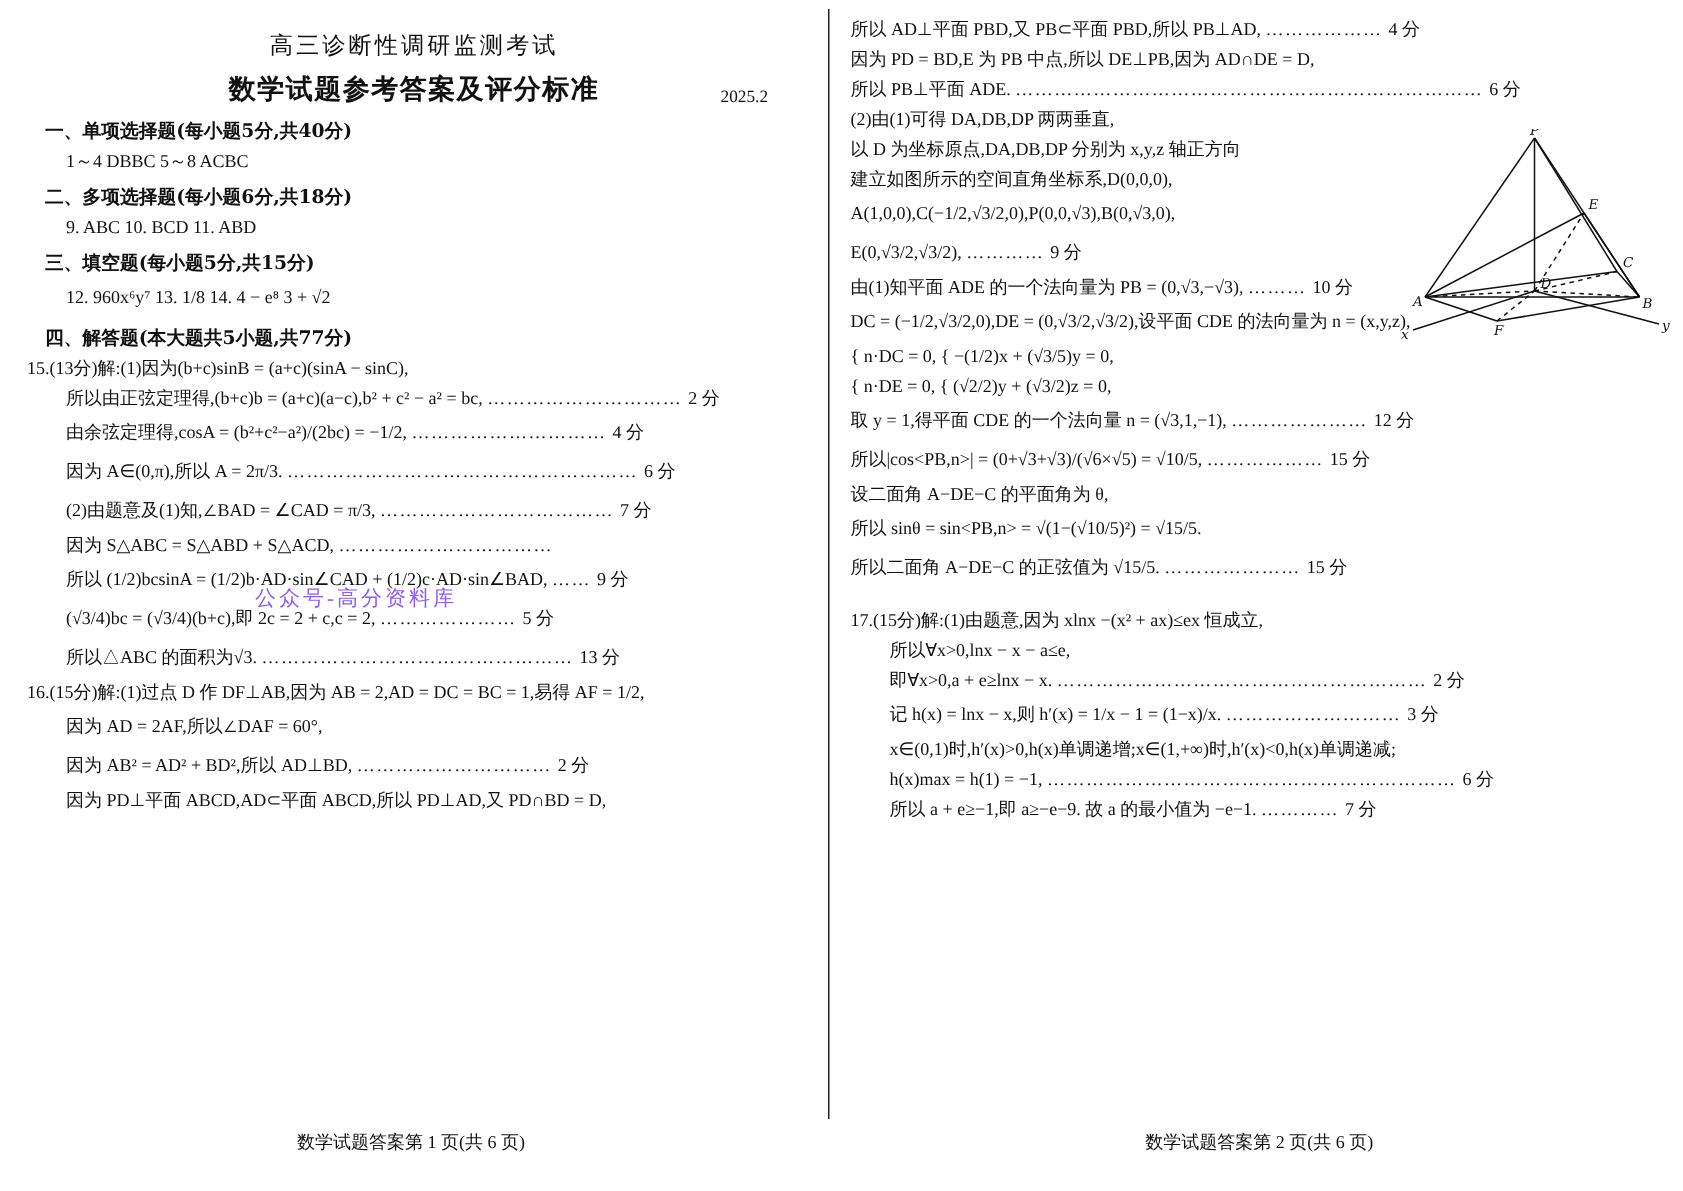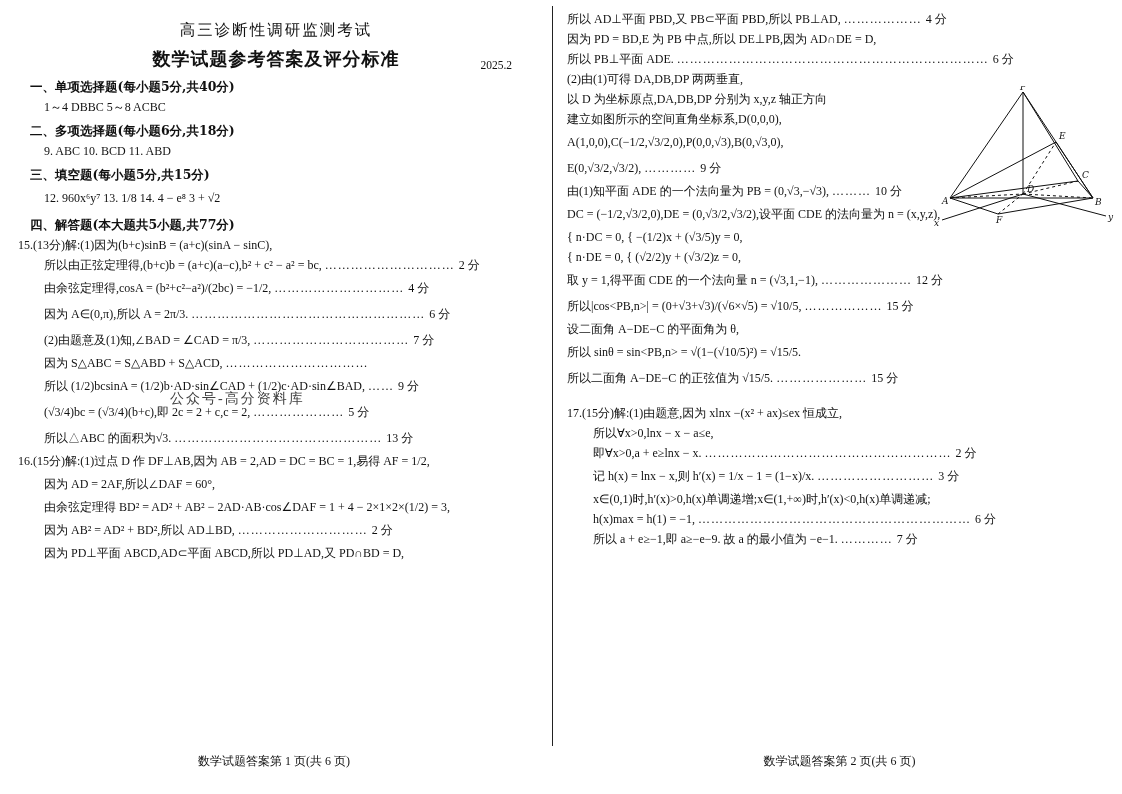--- a/index.html
+++ b/index.html
@@ -47,21 +47,21 @@
   }
   .ln.indent1{padding-left:26px;}
   .tall{line-height:2.0;}
   .dots{letter-spacing:1px;}
   .footer{
     position:absolute;bottom:24px;width:100%;text-align:center;font-size:12px;
   }
   .footer-left{left:0;width:548px;}
   .footer-right{left:557px;width:565px;}
   .watermark{
-    position:absolute;left:170px;top:390px;font-size:14px;color:#404040;
+    position:absolute;left:170px;top:390px;font-size:14px;color:#8b5cf6;
     letter-spacing:2px;pointer-events:none;
   }
   .fig{
     position:absolute;right:4px;top:86px;width:190px;height:150px;
   }
   .fig svg{display:block;}
 </style>
 </head>
 <body>
 
@@ -138,23 +138,20 @@
     </div>
 
     <div class="ln">
       <span>16.(15分)解:</span><span>(1)过点 D 作 DF⊥AB,因为 AB = 2,AD = DC = BC = 1,易得 AF = 1/2,</span>
     </div>
 
     <div class="ln indent1 tall">
       <span>因为 AD = 2AF,所以∠DAF = 60°,</span>
     </div>
 
-    <div class="ln indent1">
-      <span>由余弦定理得 BD² = AD² + AB² − 2AD·AB·cos∠DAF = 1 + 4 − 2×1×2×(1/2) = 3,</span>
-    </div>
 
     <div class="ln indent1 tall">
       <span>因为 AB² = AD² + BD²,所以 AD⊥BD,</span>
       <span class="dots"> ………………………… </span>
       <span>2 分</span>
     </div>
 
     <div class="ln indent1">
       <span>因为 PD⊥平面 ABCD,AD⊂平面 ABCD,所以 PD⊥AD,又 PD∩BD = D,</span>
     </div>

